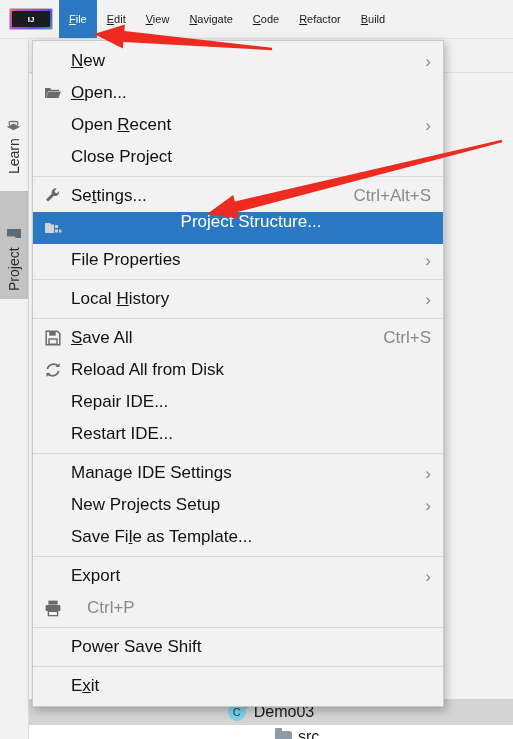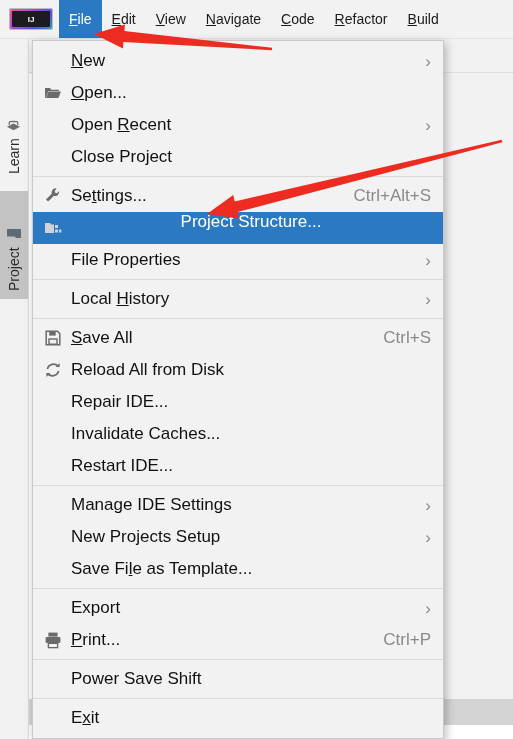--- a/index.html
+++ b/index.html
@@ -33,21 +33,21 @@
   }
   .ij-logo .inner {
     position: absolute; left: 3px; top: 3px; right: 3px; bottom: 3px;
     background: #1b1b20; border-radius: 1px;
     color: #fff; font-size: 8px; font-weight: bold;
     display: flex; align-items: center; justify-content: center;
     letter-spacing: 0px;
   }
   .menubar-item {
     height: 38px; display: flex; align-items: center;
-    padding: 0 10px; font-size: 14px; color: #1a1a1a;
+    padding: 0 10px; font-size: 11px; color: #1a1a1a;
     white-space: nowrap;
   }
   .menubar-item.active { background: #2b79c2; color: #ffffff; }
   .mn { text-decoration: none; }
   .mn u { text-decoration: underline; }
 
   
   .left-rail {
     position: absolute; left: 0; top: 39px; width: 28px; bottom: 0;
     background: #f2f2f2; border-right: 1px solid #dcdcdc;
@@ -350,23 +350,20 @@
             <path d="M4.4 13.4A6.4 6.4 0 0 0 15.6 11" fill="none" stroke="#6b6b6b" stroke-width="1.7"></path>
             <path d="M16.6 3v4h-4Z" fill="#6b6b6b"></path>
             <path d="M3.4 17v-4h4Z" fill="#6b6b6b"></path>
           </svg></span>
         <span class="label">Reload All from Disk</span>
       </div>
       <div class="mi">
         <span class="label">Repair IDE...</span>
       </div>
       <div class="mi">
-        <span class="label">Invalidate Caches...</span>
-      </div>
-      <div class="mi">
         <span class="label">Restart IDE...</span>
       </div>
       <div class="sep"></div>
       <div class="mi">
         <span class="label">Manage IDE Settings</span>
         <span class="chev">›</span>
       </div>
       <div class="mi">
         <span class="label">New Projects Setup</span>
         <span class="chev">›</span>
@@ -378,21 +375,20 @@
       <div class="mi">
         <span class="label">Export</span>
         <span class="chev">›</span>
       </div>
       <div class="mi">
         <span class="ico"><svg width="20" height="20" viewBox="0 0 20 20">
             <rect x="5.4" y="2.6" width="9.2" height="4" fill="#6b6b6b"></rect>
             <rect x="2.6" y="7" width="14.8" height="6" rx="1" fill="#6b6b6b"></rect>
             <rect x="5.4" y="13.4" width="9.2" height="4.2" fill="#fff" stroke="#6b6b6b" stroke-width="1.4"></rect>
           </svg></span>
-        <span class="label"><u>P</u>rint...</span>
         <span class="accel">Ctrl+P</span>
       </div>
       <div class="sep"></div>
       <div class="mi">
         <span class="label">Power Save Shift</span>
       </div>
       <div class="sep"></div>
       <div class="mi">
         <span class="label">E<u>x</u>it</span>
       </div>

